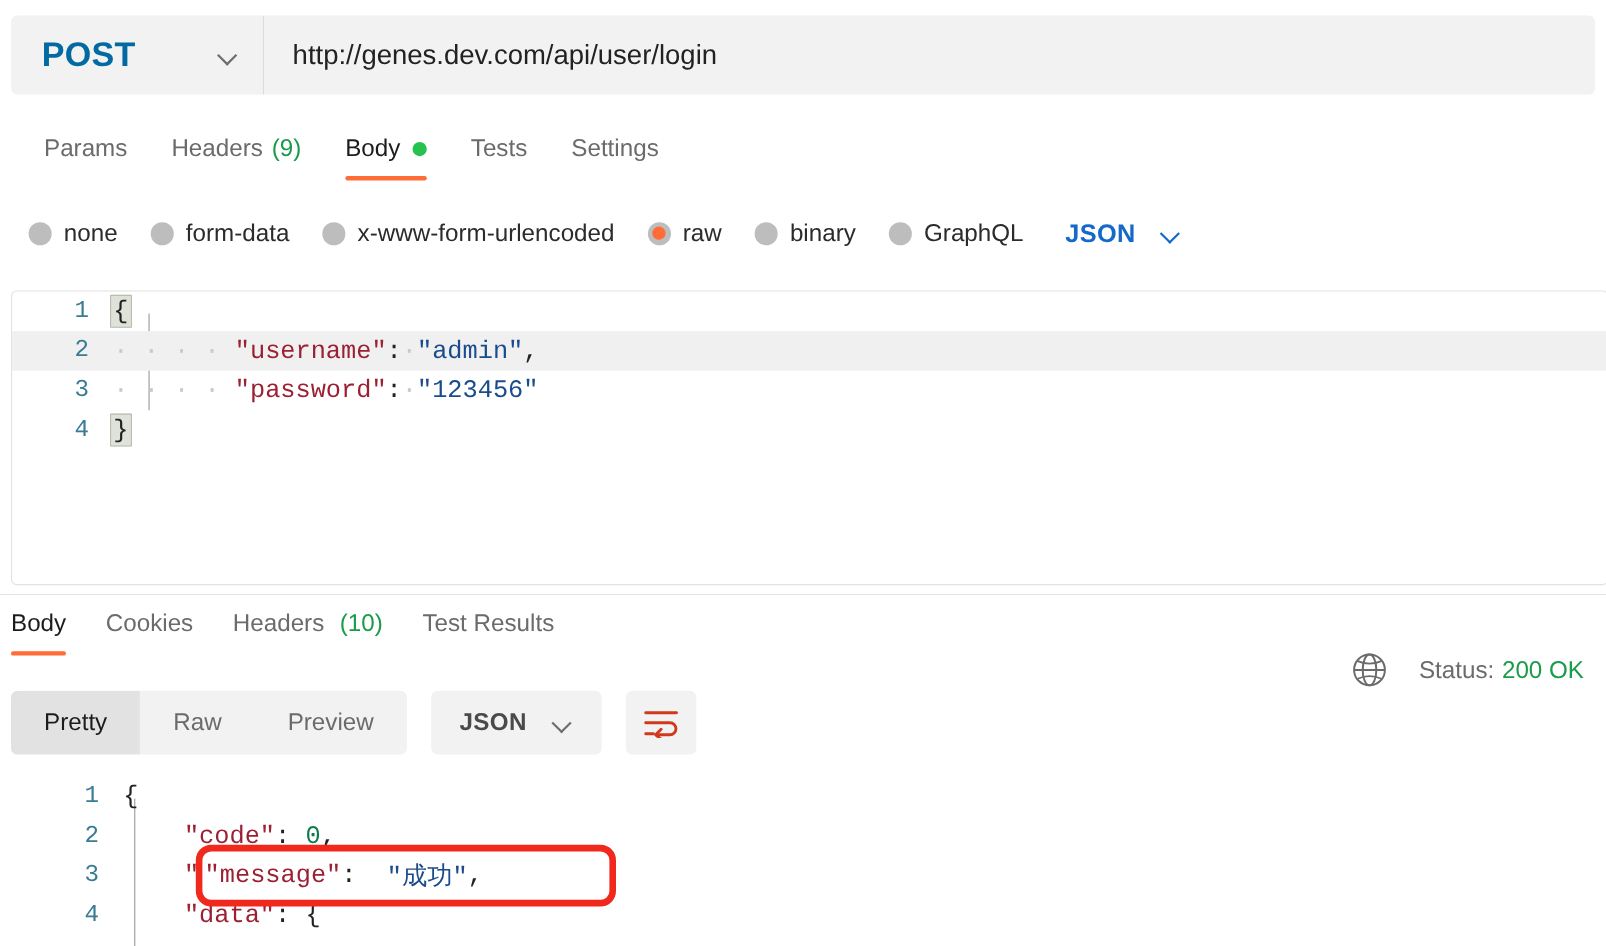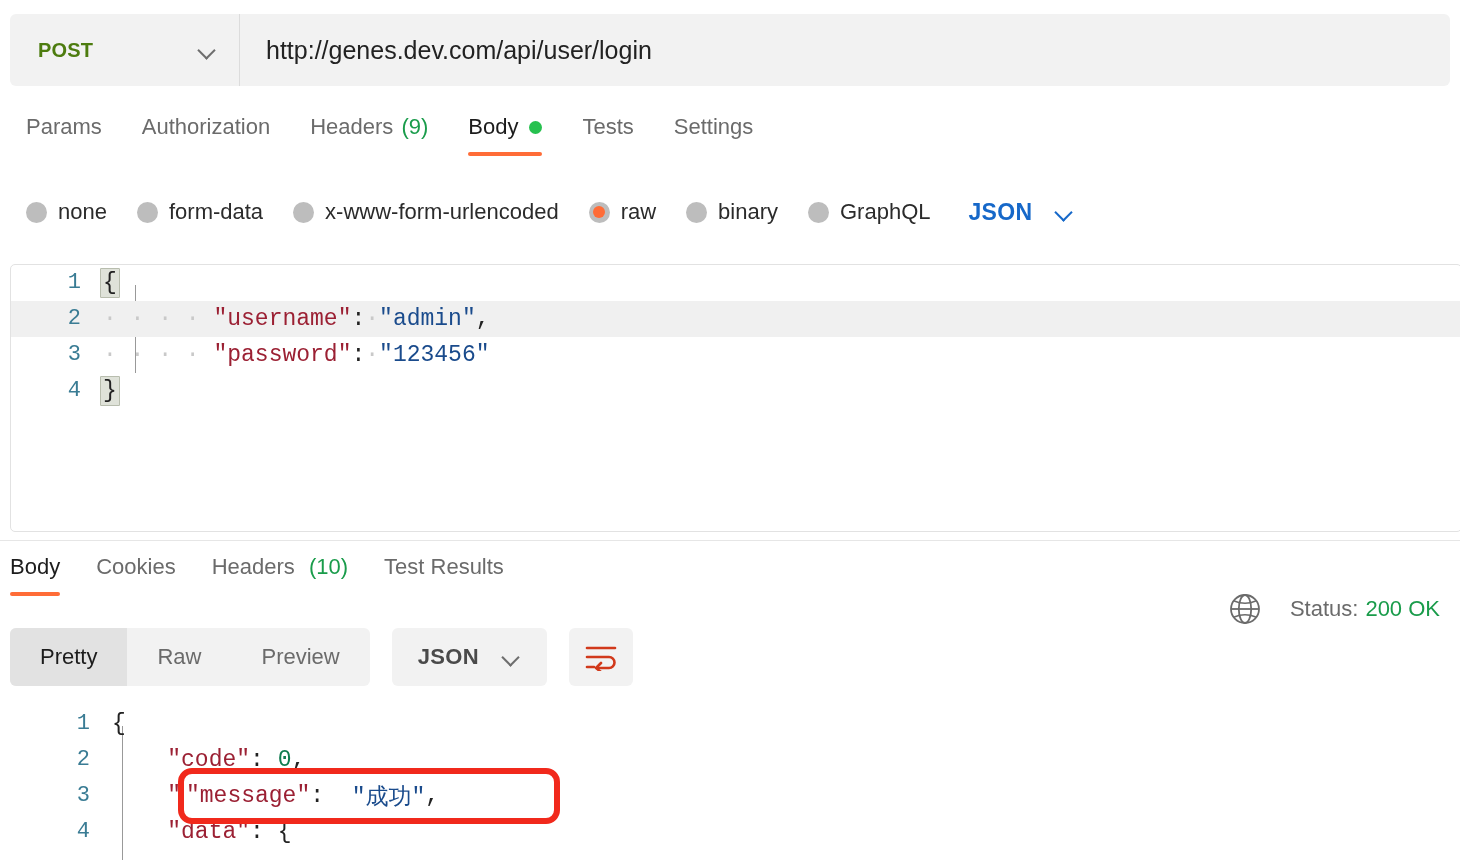--- a/index.html
+++ b/index.html
@@ -33,23 +33,23 @@
     width: 230px;
     display: flex;
     align-items: center;
     justify-content: space-between;
     padding: 0 22px 0 28px;
     box-sizing: border-box;
     border-right: 1px solid #dcdcdc;
     cursor: pointer;
   }
   .method-label {
-    font-size: 20px;
+    font-size: 31px;
     font-weight: bold;
-    color: #4d7c0f;
+    color: #0369a1;
     letter-spacing: .2px;
   }
   .chev {
     width: 20px;
     height: 12px;
     position: relative;
     flex: none;
   }
   .chev::before {
     content: "";
@@ -75,22 +75,22 @@
   }
 
   
   .req-tabs {
     position: absolute;
     left: 0;
     top: 112px;
     width: 1202px;
     height: 52px;
     display: flex;
-    align-items: flex-start;
-    padding-left: 26px;
+    align-items: flex-end;
+    padding-left: 40px;
     box-sizing: border-box;
   }
   .req-tab {
     position: relative;
     font-size: 22px;
     color: #6b6b6b;
     padding: 2px 0 16px 0;
     margin-right: 40px;
     cursor: pointer;
     white-space: nowrap;
@@ -402,23 +402,20 @@
     <span class="chev"></span>
   </div>
   <div class="url-input" title="Enter request URL">http://genes.dev.com/api/user/login</div>
 </div>
 
 <div class="req-tabs">
   <div class="req-tab">
     <span>Params</span>
   </div>
   <div class="req-tab">
-    <span>Authorization</span>
-  </div>
-  <div class="req-tab">
     <span>Headers</span>
     <span class="count-green">(9)</span>
   </div>
   <div class="req-tab active">
     <span>Body</span>
     <span class="dot-green"></span>
   </div>
   <div class="req-tab">
     <span>Tests</span>
   </div>

